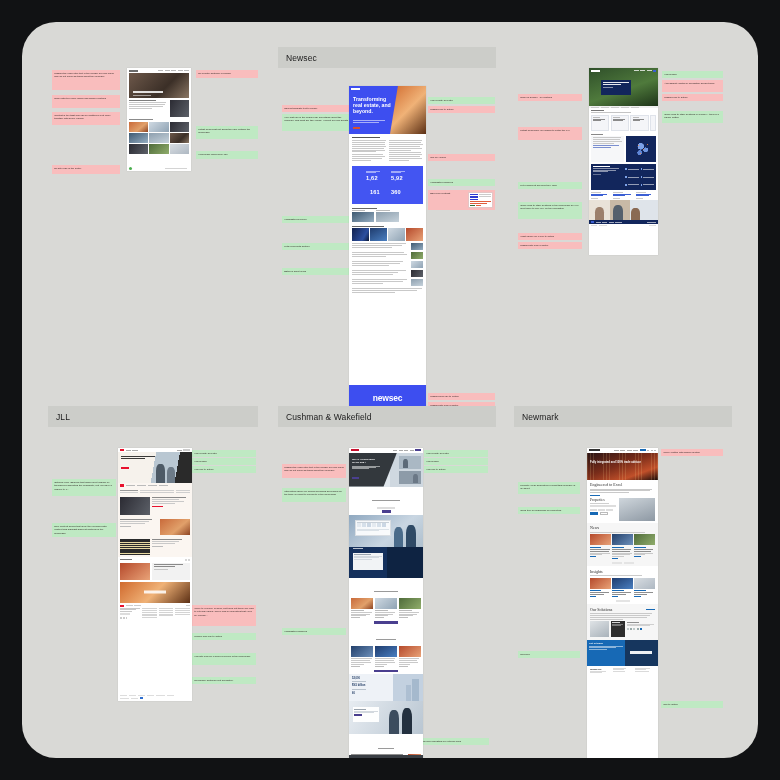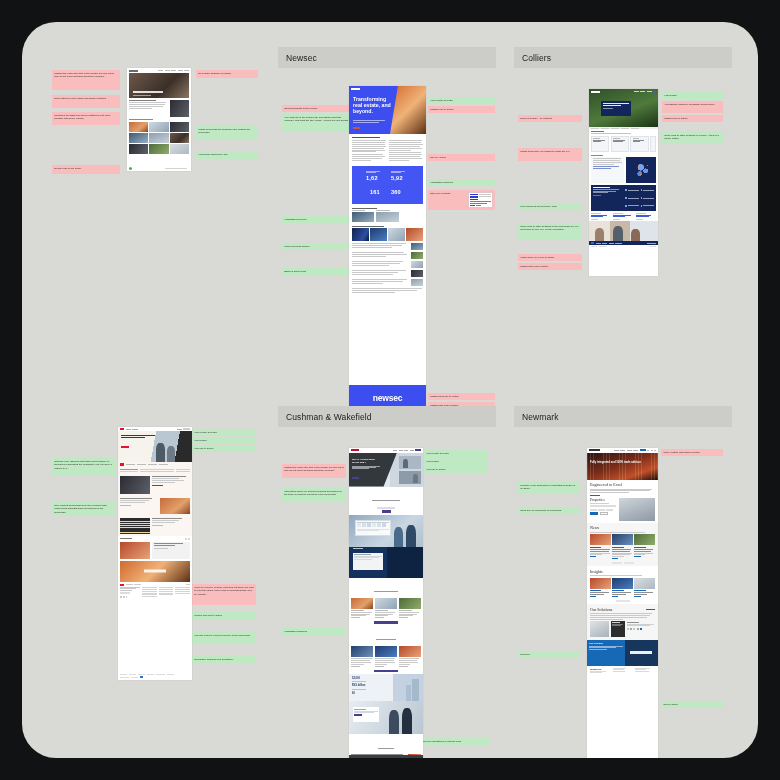--- a/index.html
+++ b/index.html
@@ -345,21 +345,20 @@
         </div>
 
         <div class="ns-foot" style="position:absolute; left:0; bottom:0; width:100%; height:26px;">
           <span>newsec</span>
         </div>
       </div>
     </div>
   </div>
 
   <div class="panel" style="left:492px; top:25px; width:218px; height:250px;">
-    <div class="panel-head">Colliers</div>
     <div class="panel-body" style="height:229px;">
 
       <div class="note neg" style="left:4px; top:47px; width:64px; height:7px;">Slider in header - no controls</div>
       <div class="note neg" style="left:4px; top:80px; width:64px; height:13px;">Latest news have no images to catch the eye</div>
       <div class="note pos" style="left:4px; top:135px; width:64px; height:7px;">Lot of different services they offer</div>
       <div class="note pos" style="left:4px; top:155px; width:64px; height:17px;">Quick links to other sections in the homepage so you don't have to only rely on the navigation</div>
       <div class="note neg" style="left:4px; top:186px; width:64px; height:7px;">Want choice for a call-to-action</div>
       <div class="note neg" style="left:4px; top:195px; width:64px; height:7px;">Missing site map in footer</div>
 
       <div class="note pos" style="left:148px; top:24px; width:61px; height:7px;">Has search</div>
@@ -511,20 +510,21 @@
           <i style="height:.5px;background:#ddd;width:6px;"></i>
             <i style="height:.5px;background:#ddd;width:8px;"></i>
           <div style="flex:1;"></div>
             <i style="height:.5px;background:#ddd;width:7px;"></i>
         </div>
       </div>
     </div>
   </div>
 
   <div class="panel" style="left:26px; top:384px; width:210px; height:330px;">
+    <div class="panel-head">JLL</div>
     <div class="panel-body" style="height:309px;">
 
       <div class="note pos" style="left:4px; top:52px; width:64px; height:17px;">Optional ruler (sharing) that slides don't change by themselves disrupting the readability, but you have a chance to c...</div>
       <div class="note pos" style="left:4px; top:96px; width:64px; height:14px;">Nice content blocks that aren't too crowded with content and highlight different sections in the homepage</div>
 
       <div class="note pos" style="left:144px; top:23px; width:64px; height:7px;">Has country selector</div>
       <div class="note pos" style="left:144px; top:31px; width:64px; height:7px;">Has search</div>
       <div class="note pos" style="left:144px; top:39px; width:64px; height:7px;">Has call-to-action</div>
       <div class="note neg" style="left:144px; top:178px; width:64px; height:21px;">"More to explore" is good, but turns out these are links to external pages. There was no indicators that you'll be leaving...</div>
       <div class="note pos" style="left:144px; top:206px; width:64px; height:7px;">Unique final call-to-action</div>

